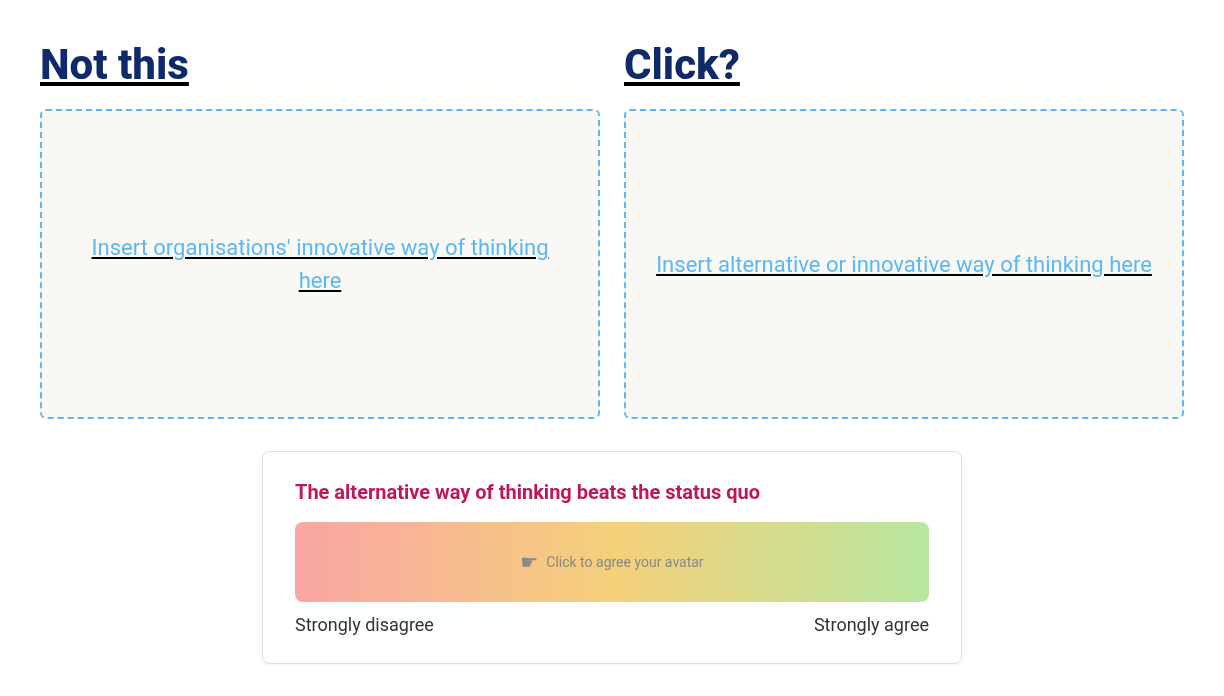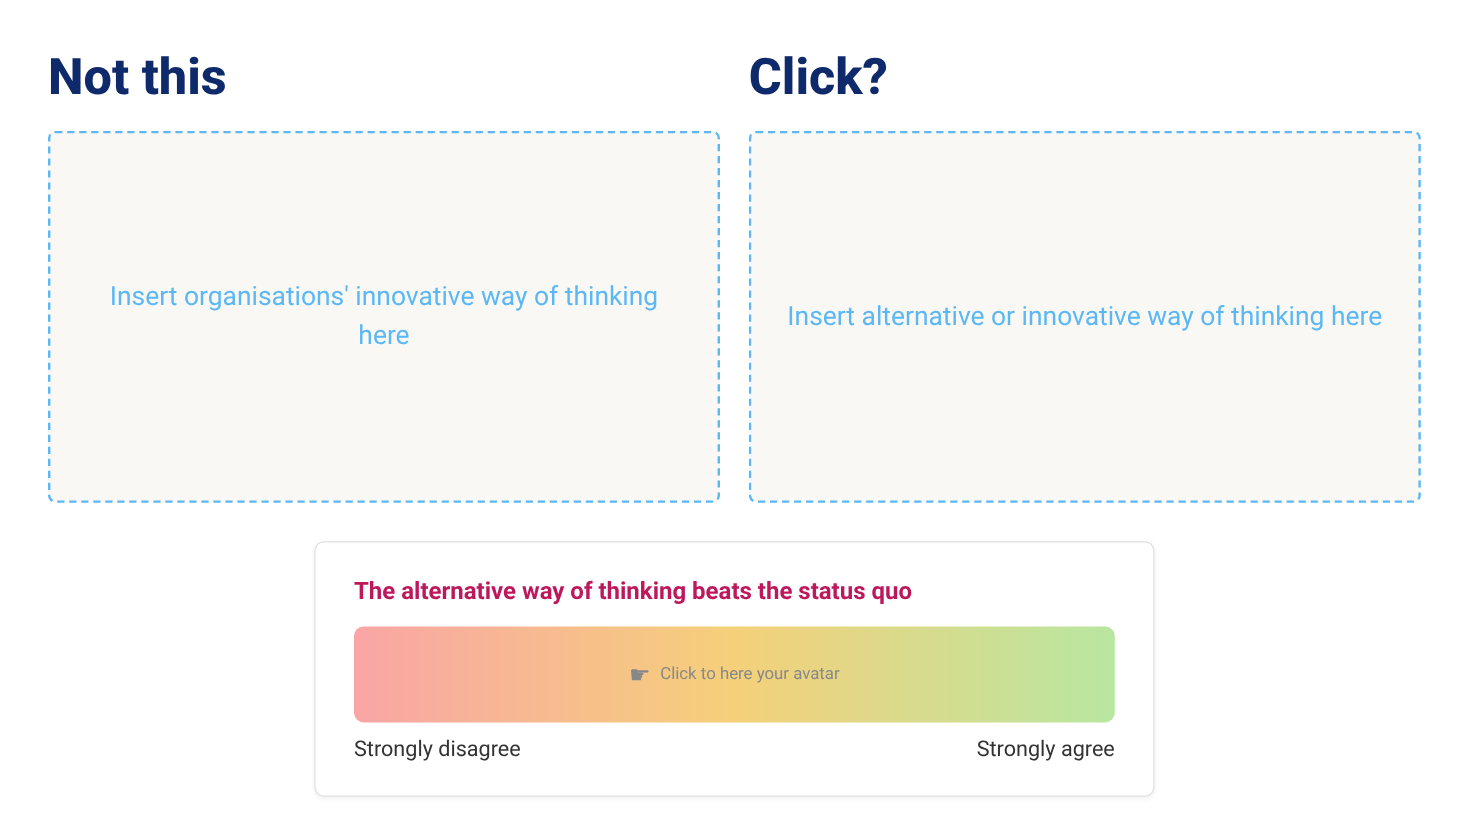--- a/index.html
+++ b/index.html
@@ -21,20 +21,21 @@
     }
 
     .columns {
       display: flex;
       gap: 24px;
       margin-bottom: 32px;
     }
 
     .column {
       flex: 1;
+      text-decoration: underline;
     }
 
     .column-title {
       font-size: 42px;
       font-weight: 800;
       color: #0f2a6b;
       margin-bottom: 20px;
     }
 
     .dashed-box {
@@ -125,21 +126,21 @@
         <span class="dashed-box-text">Insert alternative or innovative way of thinking here</span>
       </div>
     </div>
   </div>
 
   <div class="rating-section">
     <div class="rating-title">The alternative way of thinking beats the status quo</div>
     <div class="gradient-bar">
       <div class="avatar-prompt">
         <span class="hand-icon">☛</span>
-        <span>Click to here your avatar</span>
+        <span>Click to agree your avatar</span>
       </div>
     </div>
     <div class="scale-labels">
       <span class="scale-label">Strongly disagree</span>
       <span class="scale-label">Strongly agree</span>
     </div>
   </div>
 </div>
 
 </body></html>

